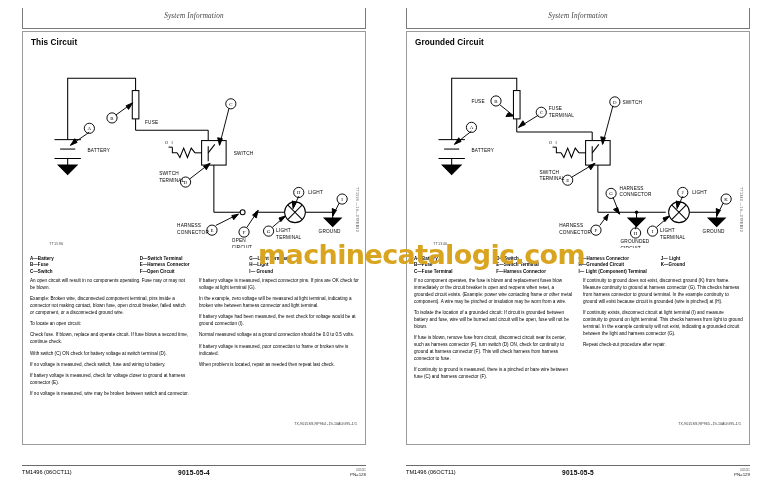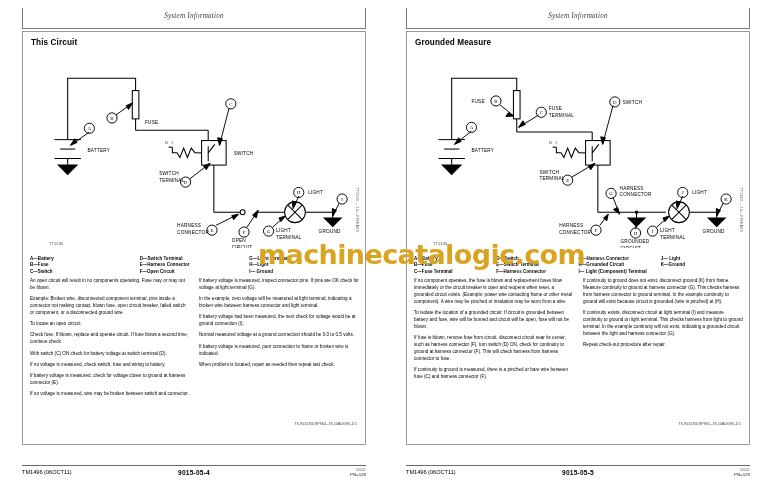--- a/index.html
+++ b/index.html
@@ -345,21 +345,21 @@
     </div>
   </div>
 
   <div class="page">
 
     <div class="hdr">
       <div class="hdr-text">System Information</div>
     </div>
 
     <div class="frame">
-      <div class="sect-title">Grounded Measure</div>
+      <div class="sect-title">Grounded Circuit</div>
 
       <div class="fig">
         <svg viewBox="0 0 352 196" xmlns="http://www.w3.org/2000/svg">
           <g stroke="#000" stroke-width="1.1" fill="none">
 
             <path d="M41,87 L41,22 L110,22 L110,35"></path>
             <rect x="106.5" y="35" width="7" height="30" fill="#fff"></rect>
             <line x1="110" y1="65" x2="110" y2="79"></line>
 
             <path d="M110,79 L190,79"></path>

